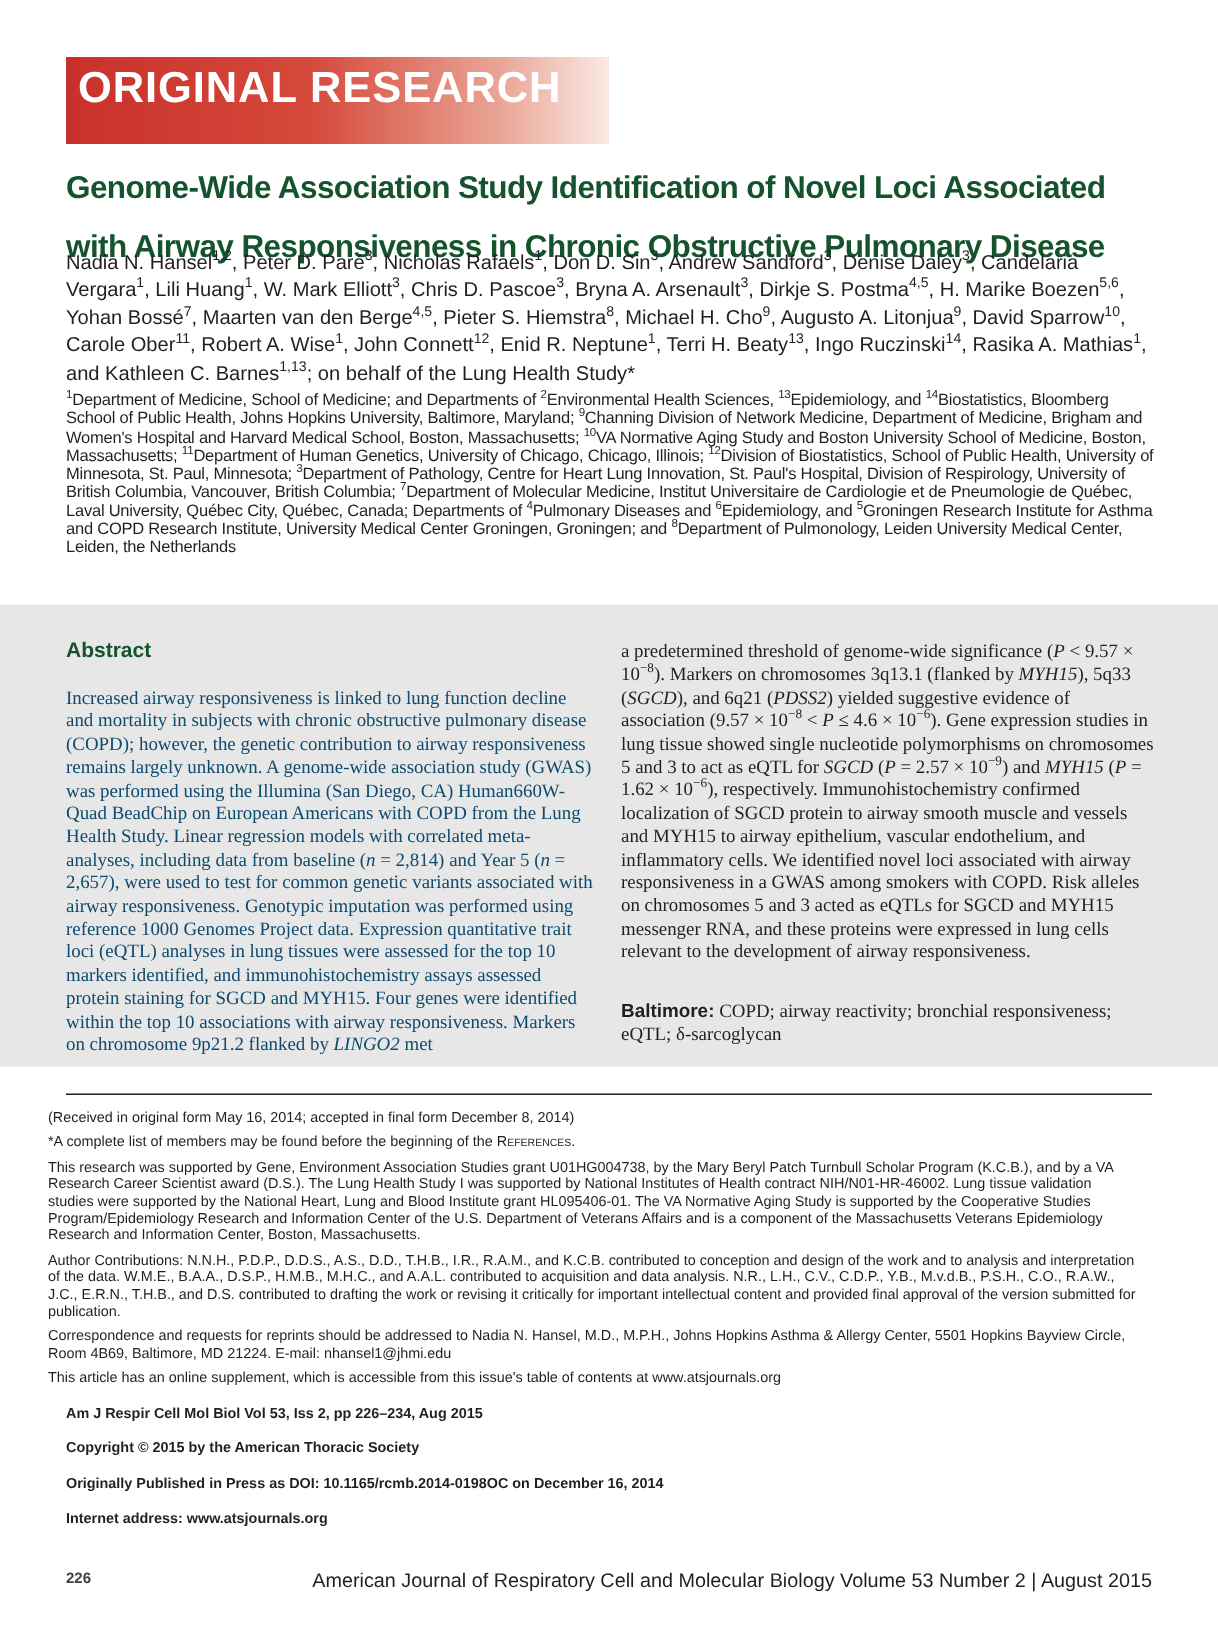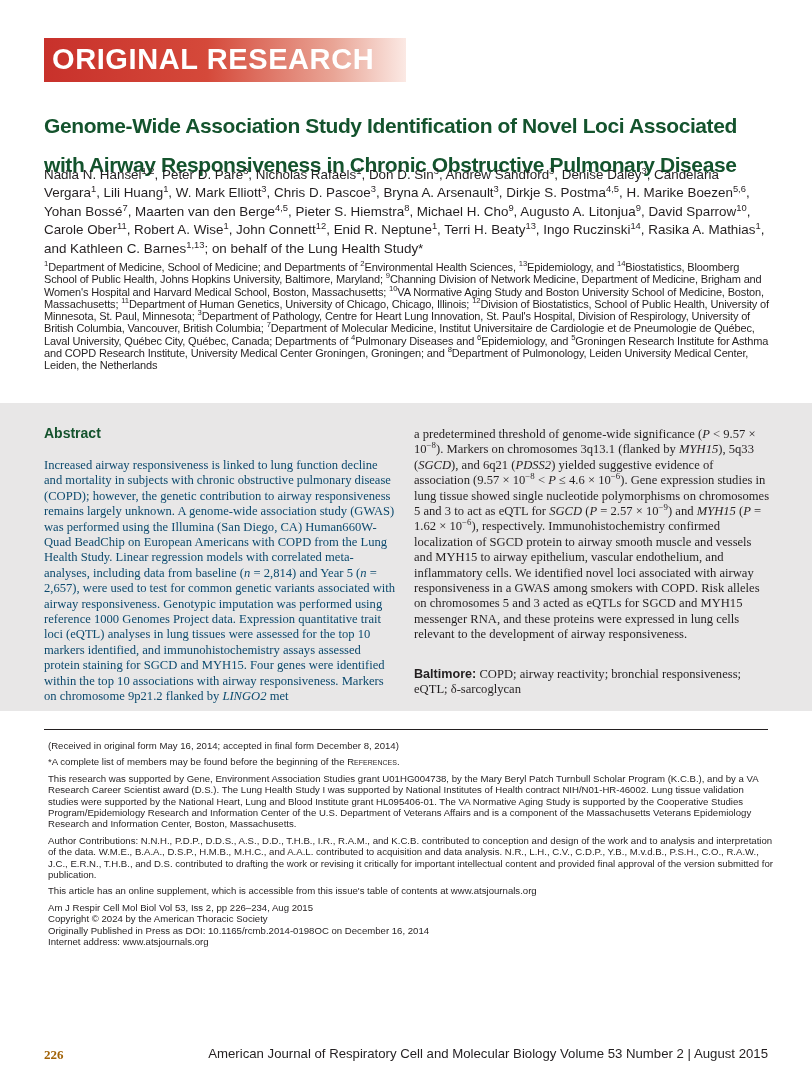--- a/index.html
+++ b/index.html
@@ -1,42 +1,42 @@
 <!DOCTYPE html>
 <html><head>
 <meta charset="utf-8">
 <style>
   html, body { margin:0; padding:0; }
   body { width:812px; height:1087px; background:#ffffff; position:relative; overflow:hidden; color:#1a1a1a; }
 
-  #banner { position:absolute; left:44px; top:38px; width:362px; height:44px;
+  #banner { position:absolute; left:44px; top:38px; width:362px; height:58px;
     background: linear-gradient(90deg, #c8312b 0%, #d5493a 45%, #e9a596 80%, #fbe9e4 100%); }
   #banner-text { position:absolute; left:8px; top:5px; font-family:"Liberation Sans", sans-serif; font-weight:bold; font-size:29px; letter-spacing:0.6px; color:#ffffff; }
 
   #title { position:absolute; left:44px; top:106px; width:730px; font-family:"Liberation Sans", sans-serif; font-weight:bold; font-size:21px; line-height:39px; color:#14532d; letter-spacing:-0.4px; }
 
   #authors { position:absolute; left:44px; top:166px; width:730px; font-family:"Liberation Sans", sans-serif; font-size:13.4px; line-height:18.4px; color:#231f20; }
   #affils { position:absolute; left:44px; top:261px; width:730px; font-family:"Liberation Sans", sans-serif; font-size:11px; line-height:12.3px; color:#231f20; letter-spacing:-0.15px; }
   sup { font-size:70%; line-height:0; }
 
   #abstract-box { position:absolute; left:0; top:403px; width:812px; height:308px; background:#e8e7e7; }
   #abstract-heading { position:absolute; left:44px; top:425px; font-family:"Liberation Sans", sans-serif; font-weight:bold; font-size:14px; color:#14532d; }
   #abstract-left { position:absolute; left:44px; top:458px; width:354px; font-family:"Liberation Serif", serif; font-size:12.6px; line-height:15.4px; color:#0c4a6e; }
   #abstract-right { position:absolute; left:414px; top:427px; width:358px; font-family:"Liberation Serif", serif; font-size:12.6px; line-height:15.4px; color:#231f20; }
   #keywords { position:absolute; left:414px; top:667px; width:358px; font-family:"Liberation Serif", serif; font-size:12.6px; line-height:15.4px; color:#231f20; }
   #keywords b { font-family:"Liberation Sans", sans-serif; }
 
   #rule { position:absolute; left:44px; top:729px; width:724px; height:0; border-top:1px solid #231f20; }
 
-  #footnotes { position:absolute; left:48px; top:740px; width:728px; font-family:"Liberation Sans", sans-serif; font-size:9.6px; line-height:11.4px; color:#231f20; }
+  #footnotes { position:absolute; left:32px; top:740px; width:728px; font-family:"Liberation Sans", sans-serif; font-size:9.6px; line-height:11.4px; color:#231f20; }
   #footnotes p { margin:0 0 5px 0; }
-  #footnotes .tight { margin:0; }
+  #footnotes .tight { margin:12px;font-weight:bold; }
   .sc { font-variant:small-caps;text-align:right; }
 
-  #footer-page { position:absolute; left:44px; top:1047px; font-family:Liberation Serif, serif; font-weight:bold; font-size:13px; color:#a16207; }
+  #footer-page { position:absolute; left:44px; top:1047px; font-family:Liberation Sans, sans-serif; font-weight:bold; font-size:10px; color:#404040; }
   #footer-journal { position:absolute; right:44px; top:1046px; font-family:"Liberation Sans", sans-serif; font-size:13.2px; color:#231f20; }
 </style>
 </head>
 <body>
 
 <div id="banner">
   <div id="banner-text">ORIGINAL RESEARCH</div>
 </div>
 
 <h1 id="title" style="margin:0">Genome-Wide Association Study Identification of Novel Loci Associated with Airway Responsiveness in Chronic Obstructive Pulmonary Disease</h1>
@@ -54,21 +54,22 @@
   <span>COPD; airway reactivity; bronchial responsiveness; eQTL; δ-sarcoglycan</span>
 </div>
 
 <div id="rule"></div>
 
 <div id="footnotes">
   <p>(Received in original form May 16, 2014; accepted in final form December 8, 2014)</p>
   <p>*A complete list of members may be found before the beginning of the <span class="sc">References</span>.</p>
   <p>This research was supported by Gene, Environment Association Studies grant U01HG004738, by the Mary Beryl Patch Turnbull Scholar Program (K.C.B.), and by a VA Research Career Scientist award (D.S.). The Lung Health Study I was supported by National Institutes of Health contract NIH/N01-HR-46002. Lung tissue validation studies were supported by the National Heart, Lung and Blood Institute grant HL095406-01. The VA Normative Aging Study is supported by the Cooperative Studies Program/Epidemiology Research and Information Center of the U.S. Department of Veterans Affairs and is a component of the Massachusetts Veterans Epidemiology Research and Information Center, Boston, Massachusetts.</p>
   <p>Author Contributions: N.N.H., P.D.P., D.D.S., A.S., D.D., T.H.B., I.R., R.A.M., and K.C.B. contributed to conception and design of the work and to analysis and interpretation of the data. W.M.E., B.A.A., D.S.P., H.M.B., M.H.C., and A.A.L. contributed to acquisition and data analysis. N.R., L.H., C.V., C.D.P., Y.B., M.v.d.B., P.S.H., C.O., R.A.W., J.C., E.R.N., T.H.B., and D.S. contributed to drafting the work or revising it critically for important intellectual content and provided final approval of the version submitted for publication.</p>
+  <p>Correspondence and requests for reprints should be addressed to Nadia N. Hansel, M.D., M.P.H., Johns Hopkins Asthma &amp; Allergy Center, 5501 Hopkins Bayview Circle, Room 4B69, Baltimore, MD 21224. E-mail: nhansel1@jhmi.edu</p>
   <p>This article has an online supplement, which is accessible from this issue's table of contents at www.atsjournals.org</p>
   <p class="tight">Am J Respir Cell Mol Biol Vol 53, Iss 2, pp 226–234, Aug 2015</p>
-  <p class="tight">Copyright © 2024 by the American Thoracic Society</p>
+  <p class="tight">Copyright © 2015 by the American Thoracic Society</p>
   <p class="tight">Originally Published in Press as DOI: 10.1165/rcmb.2014-0198OC on December 16, 2014</p>
   <p class="tight">Internet address: www.atsjournals.org</p>
 </div>
 
 <div id="footer-page">226</div>
 <div id="footer-journal">American Journal of Respiratory Cell and Molecular Biology Volume 53 Number 2 | August 2015</div>
 
 </body></html>

